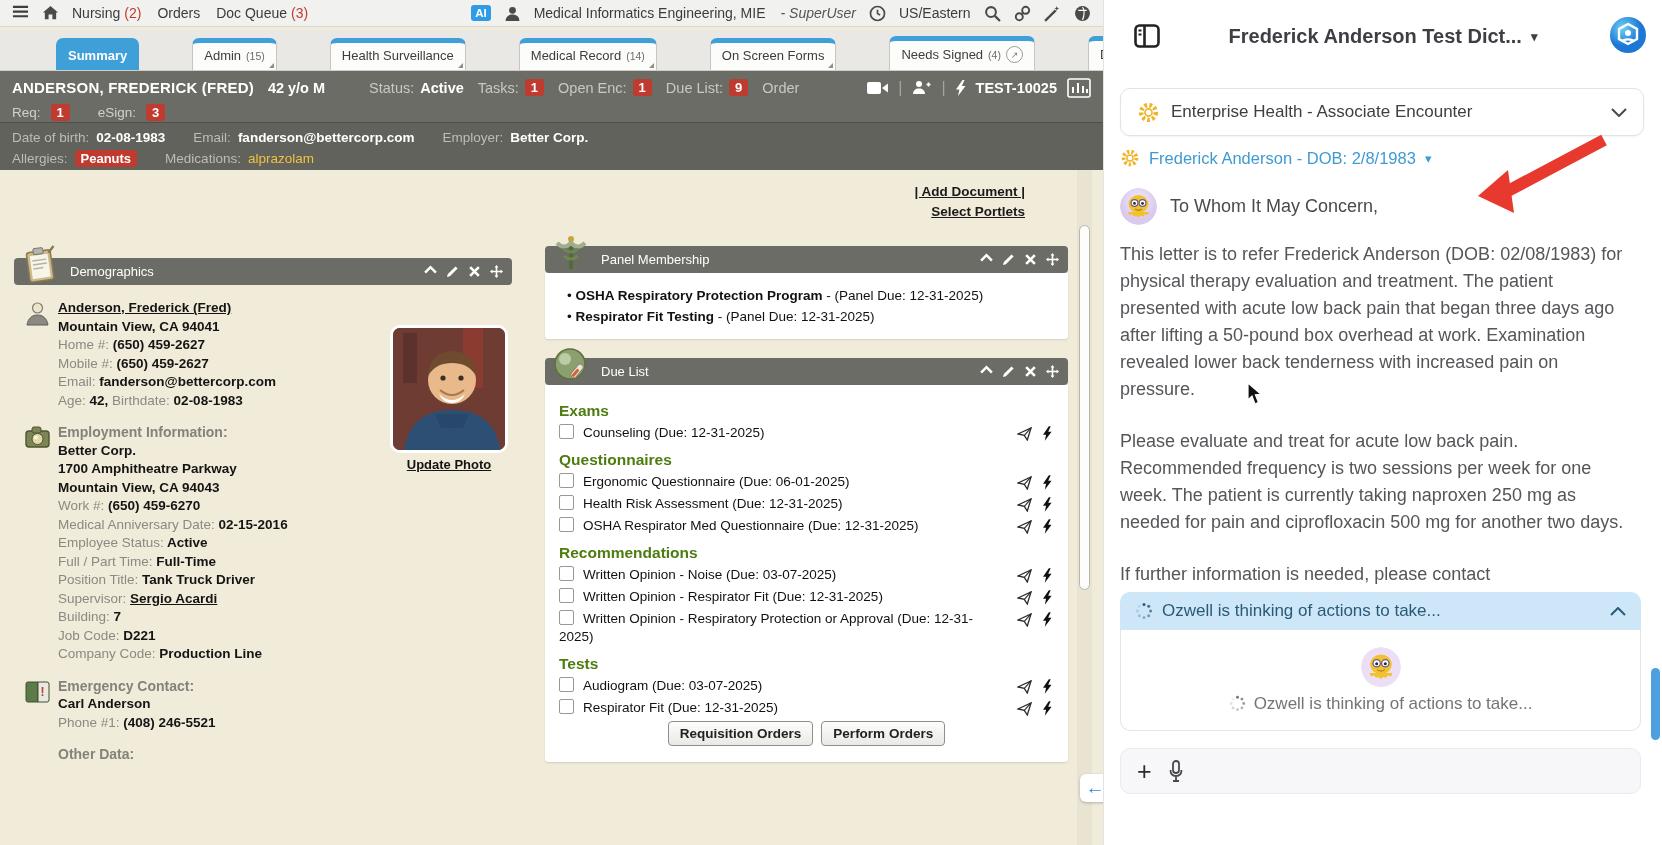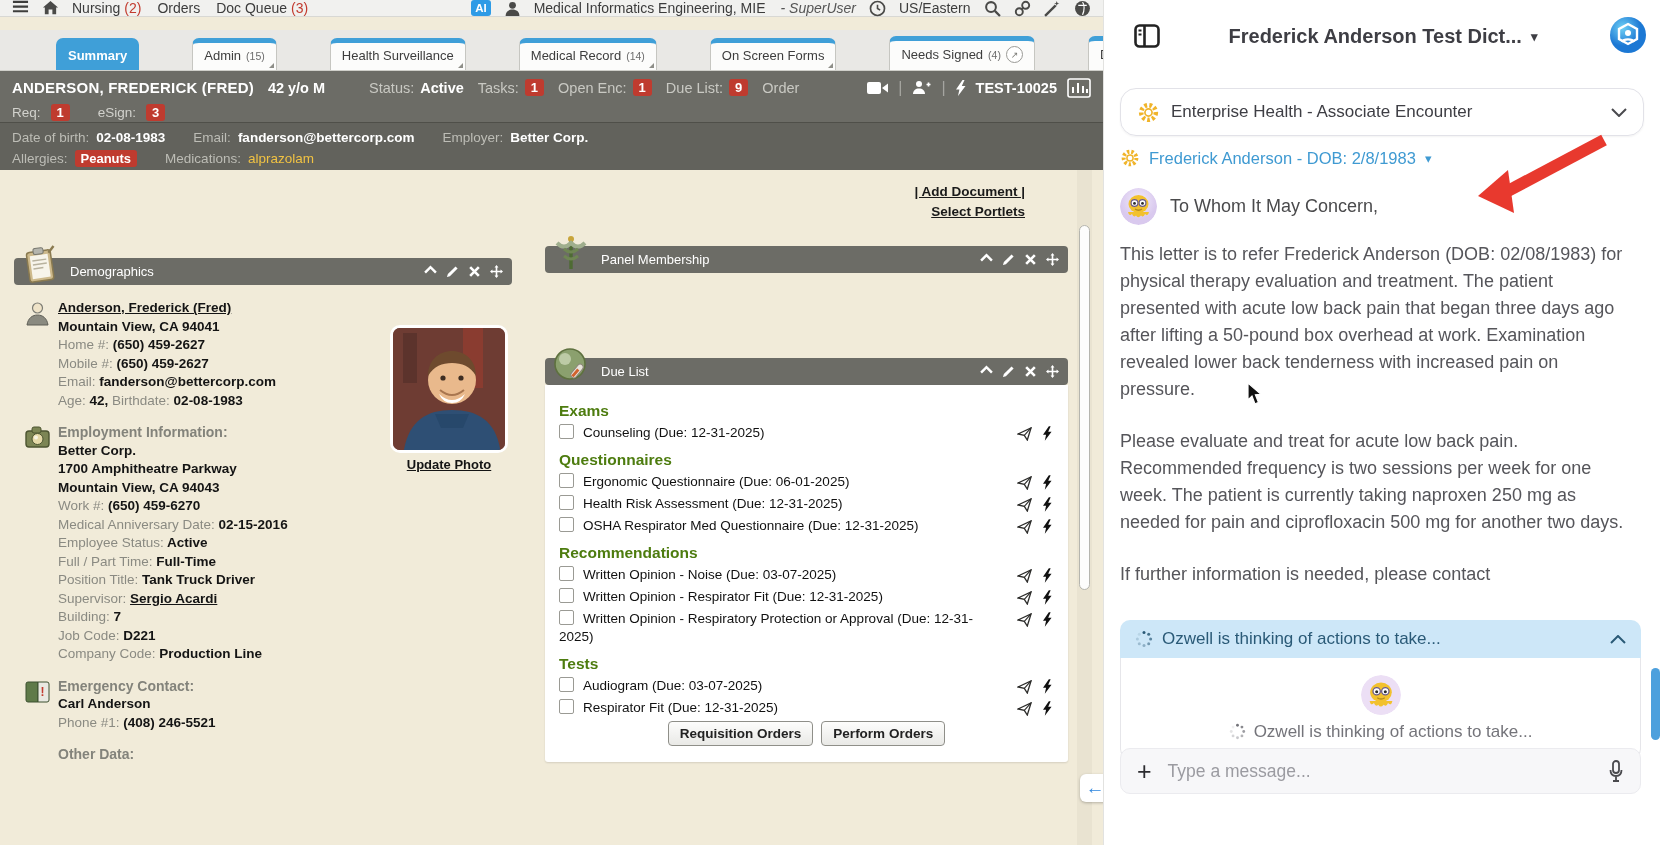--- a/index.html
+++ b/index.html
@@ -2,21 +2,21 @@
 <html><head>
 <meta charset="utf-8">
 <style>
   html,body{margin:0;padding:0;}
   body{width:1662px;height:845px;overflow:hidden;position:relative;background:#fff;
        font-family:"Liberation Sans",sans-serif;-webkit-font-smoothing:antialiased;}
   svg{display:block}
   
   .app{position:absolute;left:0;top:0;width:1103px;height:845px;background:#f1ebd9;}
   
-  .navbar{position:absolute;left:0;top:0;width:1103px;height:17px;background:#f1f1ef;
+  .navbar{position:absolute;left:0;top:0;width:1103px;height:27px;background:#f1f1ef;
           border-bottom:1px solid #d8d8d4;display:flex;align-items:center;gap:13px;
           padding:0 12px;box-sizing:border-box;font-size:14px;color:#3c3c3c;}
   .nav-item{display:flex;gap:4px;font-weight:400;cursor:pointer;white-space:nowrap;}
   .nav-count{color:#c23b2f;}
   .nbicon{width:17px;height:17px;color:#4a4a48;flex:0 0 auto;}
   .ai-badge{background:#2e9be6;color:#fff;font-weight:bold;font-size:11.5px;border-radius:3px;
             padding:2px 4px;margin-left:150px;}
   .org{white-space:nowrap;}
   .role{font-style:italic;color:#555;margin-left:2px;white-space:nowrap;}
   .help-circle{width:17px;height:17px;border-radius:50%;background:#e8821e;color:#fff;
@@ -104,31 +104,31 @@
               justify-content:center;color:#2e86de;font-size:19px;font-weight:bold;cursor:pointer;z-index:5;}
   
   .chat{position:absolute;left:1103px;top:0;width:559px;height:845px;background:#fff;
         border-left:1px solid #e2e2e0;box-sizing:border-box;color:#4a4a4c;}
   .chat-header{position:relative;height:66px;display:flex;align-items:center;}
   .toggle-icon{position:absolute;left:30px;top:24px;width:26px;height:24px;cursor:pointer;}
   .chat-title{margin:0 auto;font-size:20px;font-weight:bold;color:#3e3e44;display:flex;
               align-items:center;gap:9px;cursor:pointer;padding-top:6px;}
   .caret{font-size:13px;color:#3e3e44;}
   .chat-logo{position:absolute;right:15px;top:16px;width:38px;height:38px;cursor:pointer;}
-  .enc-card{margin:22px 18px 0 16px;height:46px;border:1px solid #e2e2e8;border-radius:16px;
+  .enc-card{margin:22px 18px 0 16px;height:46px;border:1px solid #e2e2e8;border-radius:10px;
             box-shadow:0 1px 2px rgba(0,0,0,.05);display:flex;align-items:center;gap:11px;
             padding:0 16px;font-size:17px;color:#3e3e44;cursor:pointer;}
   .enc-card .chev{margin-left:auto;}
   .pat-row{margin:12px 18px 0 16px;display:flex;align-items:center;gap:9px;color:#3f9ad2;
            font-size:16.5px;cursor:pointer;}
   .msg-row{margin:20px 18px 0 16px;display:flex;align-items:center;gap:13px;font-size:18px;color:#4a4a4c;}
   .avatar{width:37px;height:37px;border-radius:50%;overflow:hidden;flex:0 0 auto;}
   .letter{margin:16px 18px 0 16px;width:512px;font-size:18px;line-height:27px;color:#55555a;}
   .letter p{margin:0 0 25px;}
-  .think-card{position:absolute;left:16px;right:21px;top:592px;margin-top:28px;}
+  .think-card{position:absolute;left:16px;right:21px;top:592px;}
   .think-head{height:38px;background:#cde7f8;border-radius:10px 10px 0 0;display:flex;
               align-items:center;gap:9px;padding:0 15px;font-size:17px;color:#2a5a77;cursor:pointer;}
   .think-head .chev{margin-left:auto;color:#2a5a77;}
   .think-body{background:#fff;border:1px solid #e6e6ea;border-top:none;border-radius:0 0 10px 10px;
               height:100px;display:flex;flex-direction:column;align-items:center;justify-content:center;gap:7px;}
   .think-status{display:flex;align-items:center;gap:8px;font-size:17px;color:#74747a;}
   .input-bar{position:absolute;left:16px;right:21px;top:748px;height:46px;background:#f7f7f9;
              border:1px solid #ebebef;border-radius:10px;display:flex;align-items:center;
              gap:16px;padding:0 16px;box-sizing:border-box;}
   .plus{font-size:25px;color:#2c2c30;font-weight:300;line-height:20px;cursor:pointer;}
@@ -485,20 +485,24 @@
               </svg>
             </span>
           <span class="pctrl">
               <svg viewBox="0 0 16 16">
                 <path d="M8 2v12M2 8h12" stroke="#fff" stroke-width="2"></path>
                 <path d="M8 0l2.4 3H5.6zM8 16l2.4-3H5.6zM0 8l3-2.4v4.8zM16 8l-3-2.4v4.8z" fill="#fff"></path>
               </svg>
             </span>
         </span>
       </div>
+      <div class="white-box pm-body" id="pm-items">
+          <div class="pm-item"><span>•&nbsp;</span><span class="nm">OSHA Respiratory Protection Program</span><span> - (Panel Due: 12-31-2025)</span></div>
+          <div class="pm-item"><span>•&nbsp;</span><span class="nm">Respirator Fit Testing</span><span> - (Panel Due: 12-31-2025)</span></div>
+        </div>
     </div>
 
     <div class="rightcol-portlet" style="top:188px;">
       <div class="portlet-header">
         <span class="portlet-bigicon">
           <svg viewBox="0 0 40 40">
               <circle cx="19" cy="19" r="15" fill="#8ba06e" stroke="#5e713f" stroke-width="1.6"></circle>
               <circle cx="14" cy="14" r="6" fill="#c9d6b4" opacity=".8"></circle>
               <g transform="rotate(40 26 26)">
                 <rect x="23" y="18" width="6" height="16" rx="3" fill="#e8e4da" stroke="#8a8578"></rect>
@@ -803,21 +807,20 @@
               </g>
             </svg>
           </span>
         <span>Ozwell is thinking of actions to take...</span>
       </span>
     </div>
   </div>
 
   <div class="input-bar">
     <span class="plus">+</span>
-    <span class="placeholder">Type a message...</span>
     <span class="mic">
       <svg viewBox="0 0 16 22">
           <rect x="5" y="1" width="6" height="12" rx="3" fill="none" stroke="#4a4a4e" stroke-width="1.8"></rect>
           <path d="M2.5 10c0 4 2.5 6 5.5 6s5.5-2 5.5-6M8 16v4M5 21h6" stroke="#4a4a4e" stroke-width="1.8" fill="none"></path>
         </svg>
       </span>
   </div>
   <div class="chat-thumb"></div>
 </div>
 

